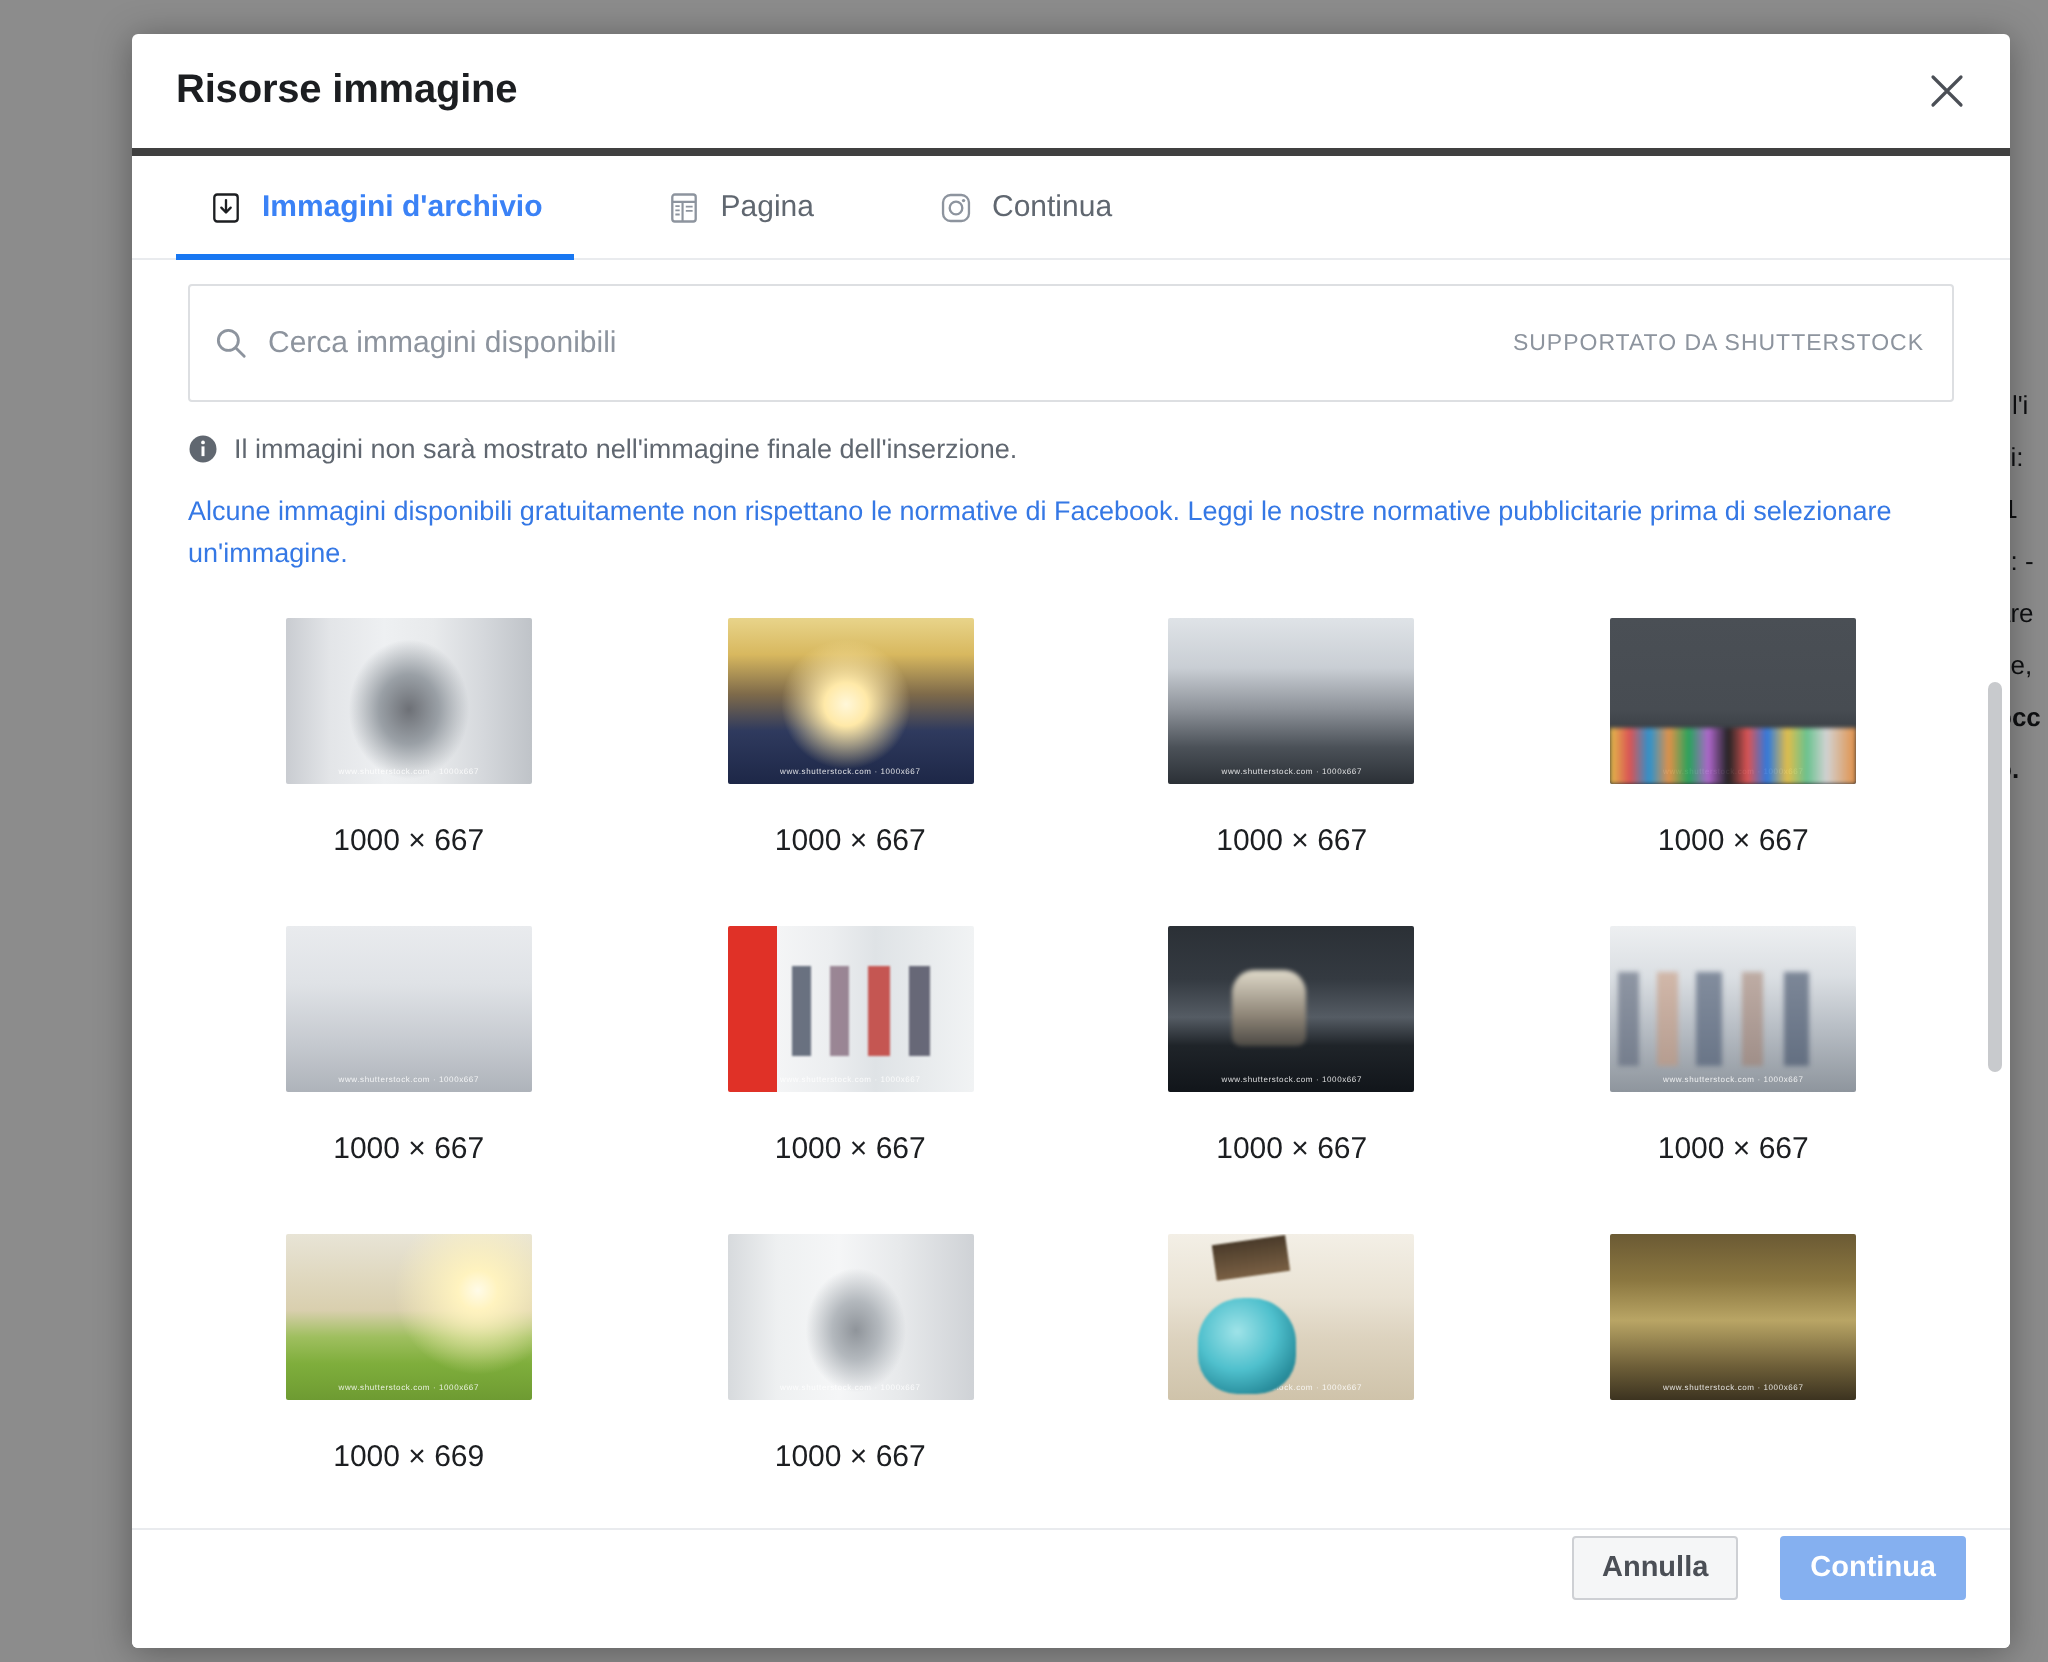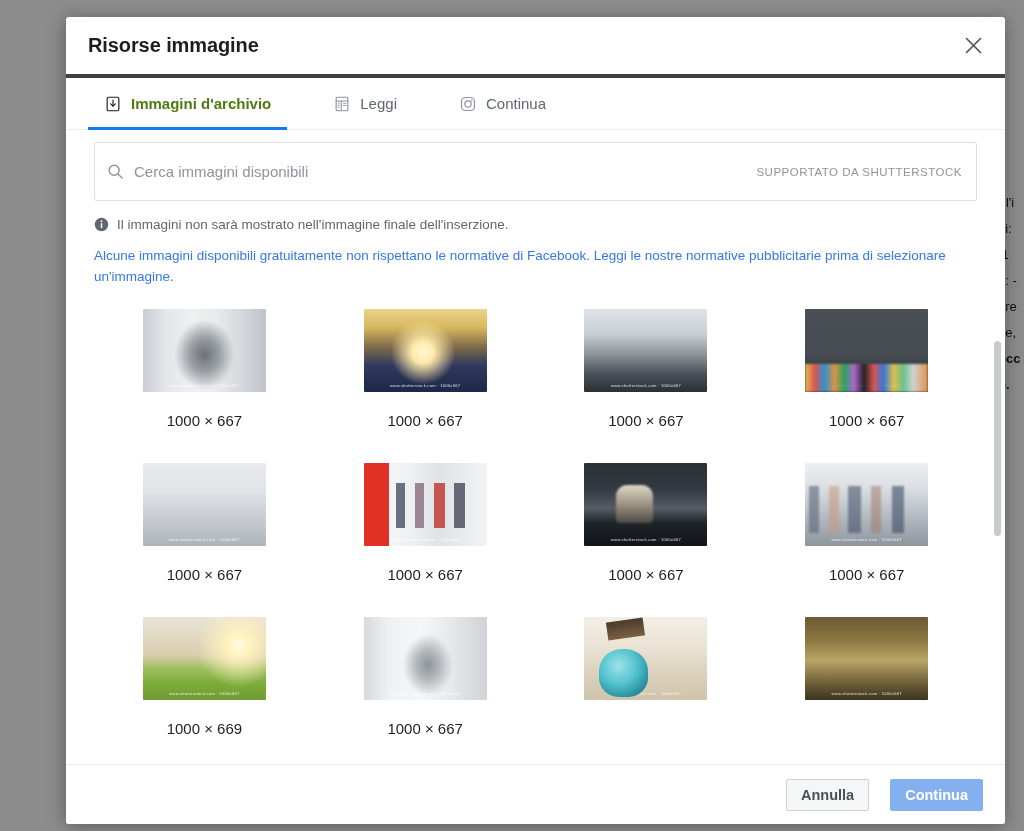--- a/index.html
+++ b/index.html
@@ -92,21 +92,21 @@
     align-items: center;
     gap: 9px;
     padding: 0 16px;
     margin-right: 30px;
     position: relative;
     cursor: pointer;
     color: #606770;
     font-size: 15px;
   }
   .tab .tab-label { white-space: nowrap; }
-  .tab.active { color: #4d7c0f; }
+  .tab.active { color: #3b82f6; }
   .tab.active .tab-label { font-weight: bold; }
   .tab.active::after {
     content: "";
     position: absolute;
     left: 0; right: 0; bottom: -1px;
     height: 3px;
     background: #1877f2;
   }
   .tab-icon { display: flex; align-items: center; color: #8d949e; }
   .tab.active .tab-icon { color: #1c1e21; }
@@ -230,24 +230,24 @@
     background: #c8cacd;
     border-radius: 4px;
   }
 
   
   .modal-footer {
     flex: 0 0 60px;
     height: 60px;
     border-top: 1px solid #e9ebee;
     display: flex;
-    align-items: center;
+    align-items: flex-start;
     justify-content: flex-end;
     gap: 9px;
-    padding: 16px 22px;
+    padding: 3px 22px;
     background: #fff;
   }
   .btn {
     height: 32px;
     min-width: 82px;
     padding: 0 14px;
     border-radius: 2px;
     font-size: 14.5px;
     font-weight: bold;
     display: flex;
@@ -489,21 +489,21 @@
       <div class="tab">
         <span class="tab-icon">
           <svg width="18" height="18" viewBox="0 0 20 20" fill="none" aria-hidden="true">
             <rect x="3.5" y="2.5" width="13" height="15" rx="1.4" stroke="currentColor" stroke-width="1.3"></rect>
             <path d="M3.5 6.6 H16.5" stroke="currentColor" stroke-width="1.2"></path>
             <path d="M9.2 6.6 V17.5" stroke="currentColor" stroke-width="1.2"></path>
             <path d="M5.2 9 H7.6 M5.2 11.3 H7.6 M5.2 13.6 H7.6" stroke="currentColor" stroke-width="1"></path>
             <path d="M11 9.2 H14.8 M11 11.6 H14.8" stroke="currentColor" stroke-width="1"></path>
           </svg>
         </span>
-        <span class="tab-label">Leggi</span>
+        <span class="tab-label">Pagina</span>
       </div>
 
       <div class="tab">
         <span class="tab-icon">
           <svg width="18" height="18" viewBox="0 0 20 20" fill="none" aria-hidden="true">
             <rect x="2.8" y="2.8" width="14.4" height="14.4" rx="4.2" stroke="currentColor" stroke-width="1.3"></rect>
             <circle cx="10" cy="10" r="3.5" stroke="currentColor" stroke-width="1.3"></circle>
             <circle cx="14.2" cy="5.9" r="0.95" fill="currentColor"></circle>
           </svg>
         </span>

